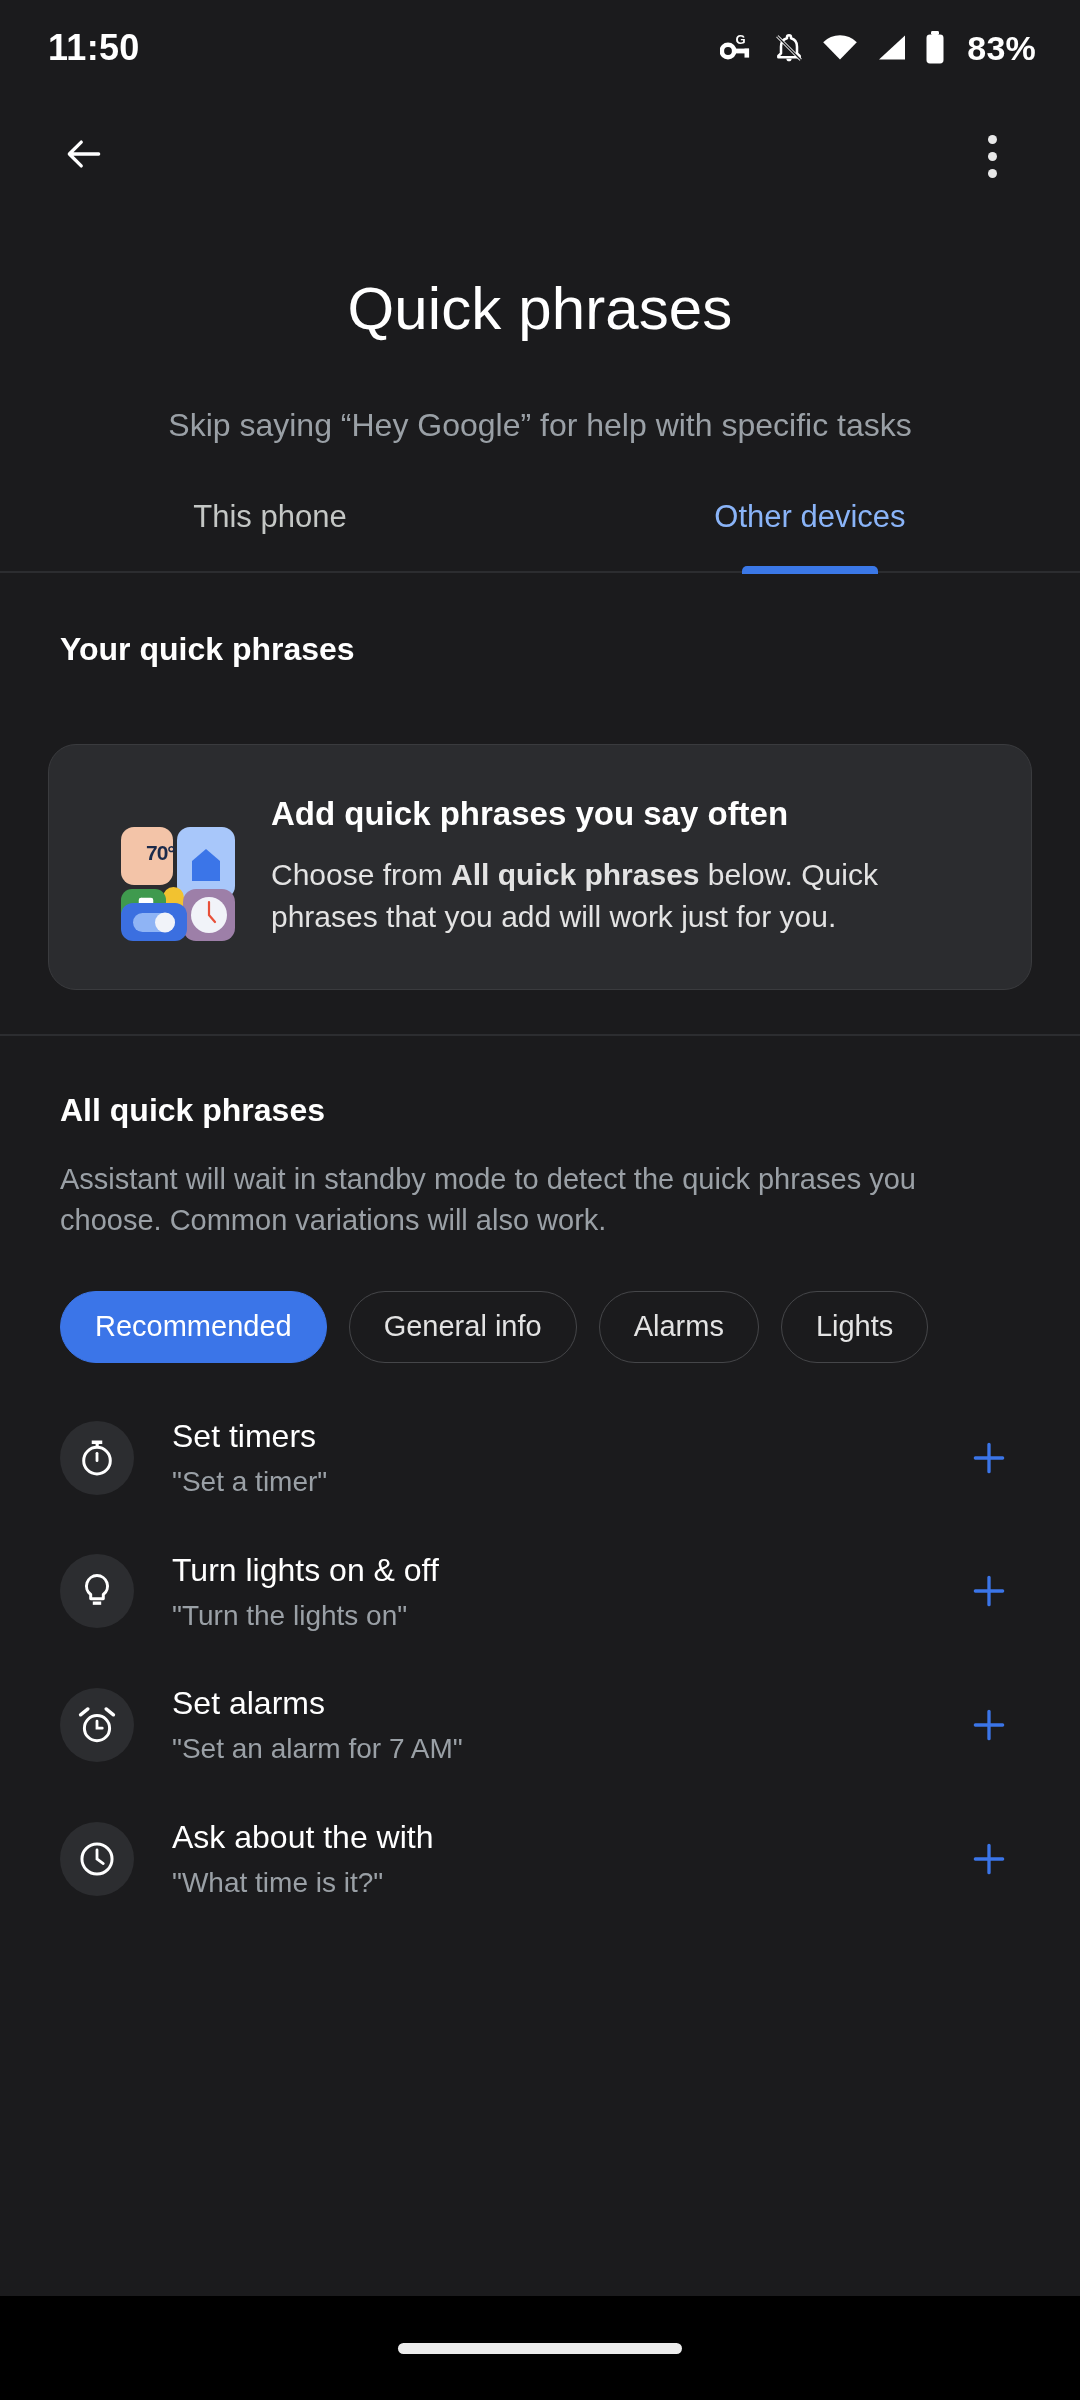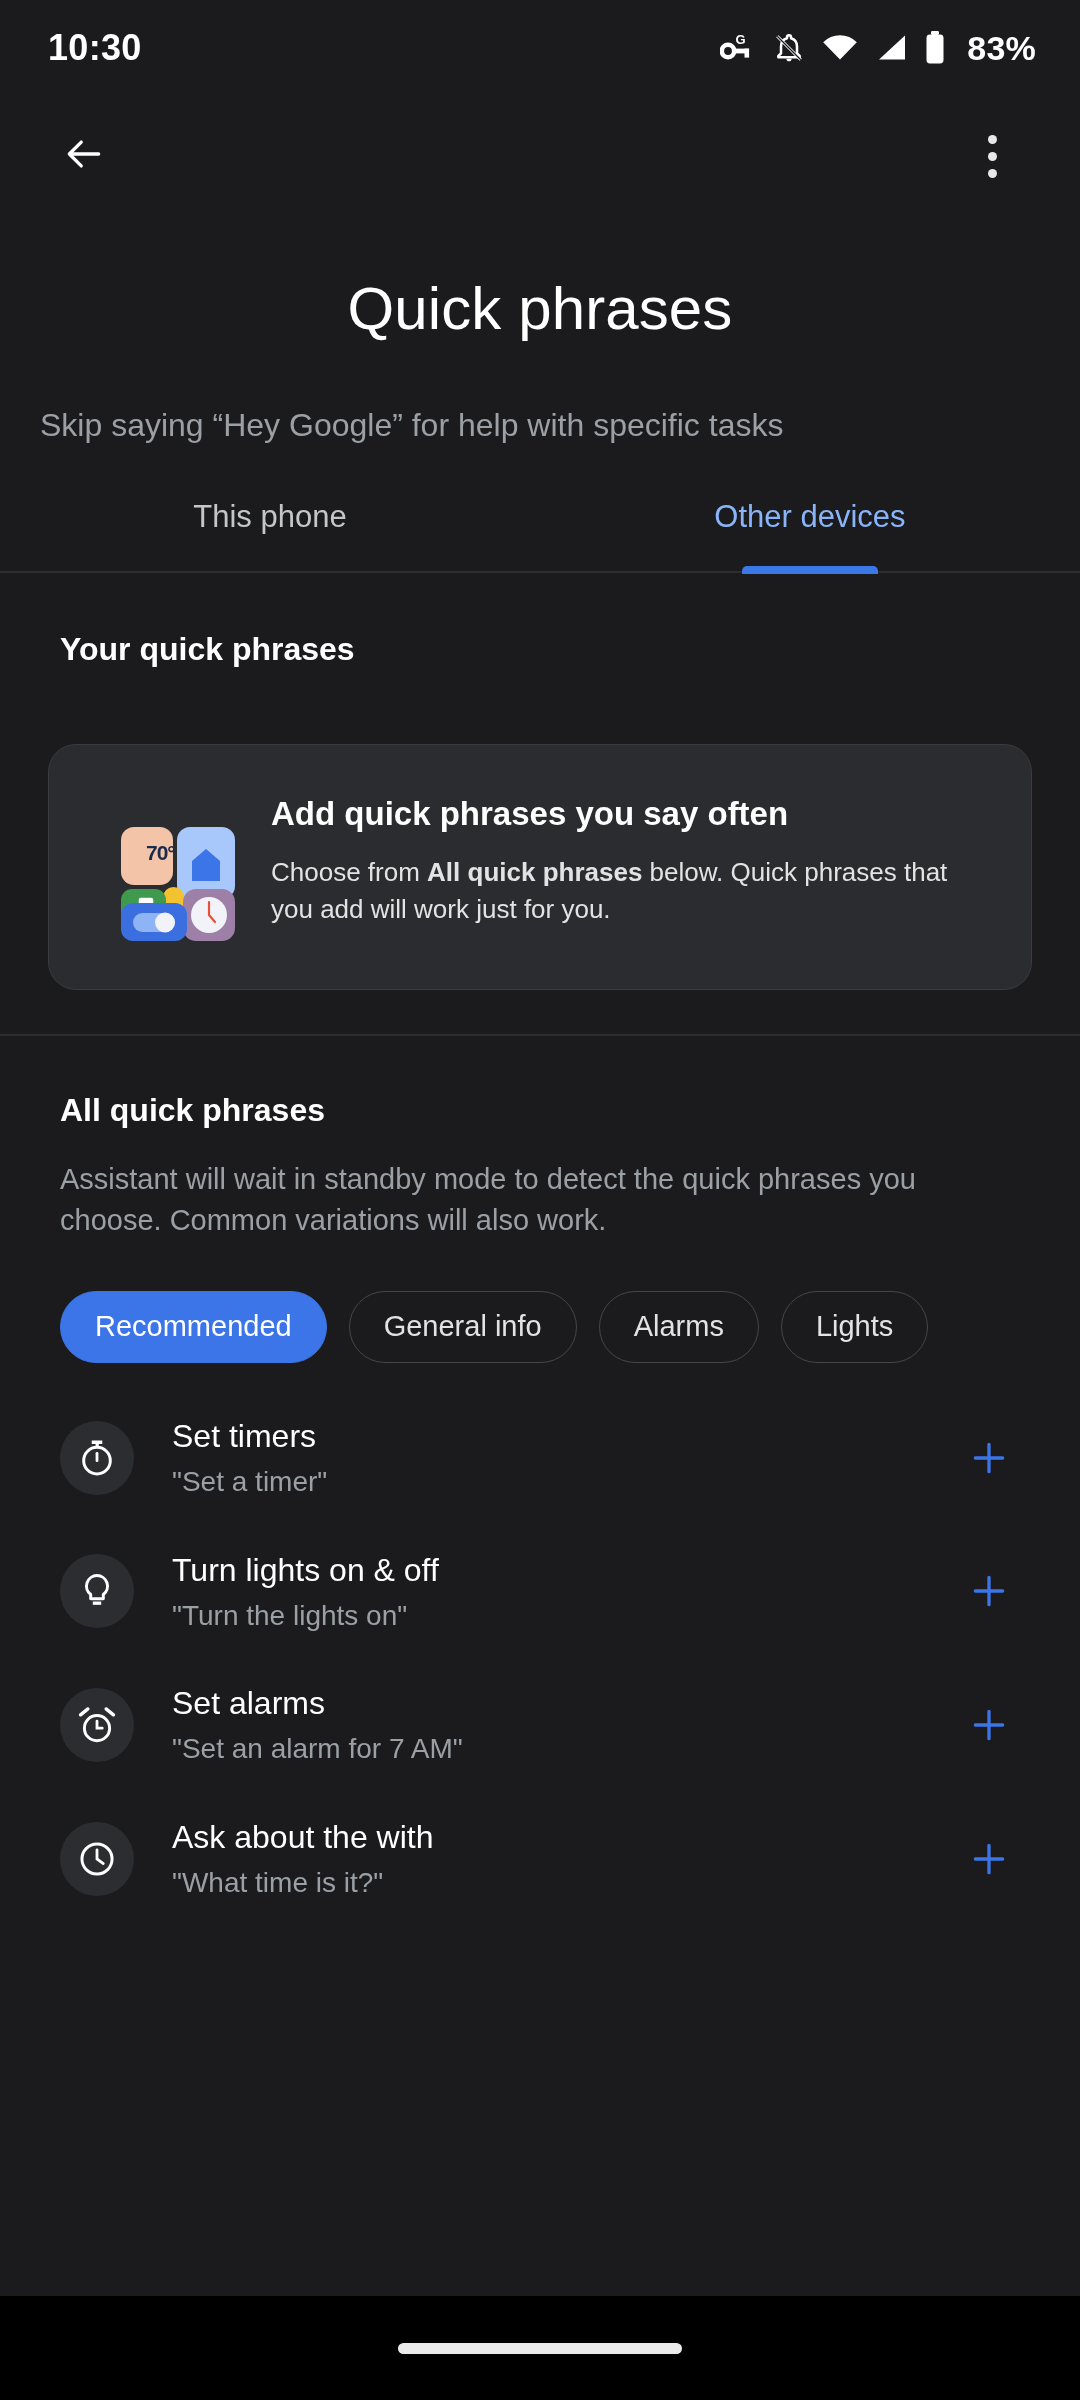--- a/index.html
+++ b/index.html
@@ -70,21 +70,21 @@
   
   .page-title {
     text-align: center;
     color: #ffffff;
     font-size: 60px;
     font-weight: 400;
     margin-top: 58px;
     letter-spacing: 0.1px;
   }
   .page-subtitle {
-    text-align: left;
+    text-align: center;
     color: #9aa0a6;
     font-size: 32px;
     font-weight: 400;
     margin-top: 62px;
     padding: 0 40px;
     line-height: 1.3;
   }
 
   
   .tab-bar {
@@ -138,21 +138,21 @@
   }
   .card-text-block { flex: 1; padding-top: 4px; }
   .card-heading {
     color: #ffffff;
     font-size: 33px;
     font-weight: 700;
     line-height: 1.25;
   }
   .card-body {
     color: #e3e3e3;
-    font-size: 26px;
+    font-size: 30px;
     line-height: 1.42;
     margin-top: 20px;
     font-weight: 400;
   }
   .card-body b { font-weight: 700; }
 
   
   .illus {
     position: relative;
     width: 114px;
@@ -252,21 +252,21 @@
     border-radius: 6px;
     background: #ececec;
   }
 </style>
 </head>
 <body>
 
 <div id="screen">
 
   <div class="status-bar">
-    <div class="status-clock">10:30</div>
+    <div class="status-clock">11:50</div>
     <div class="status-icons">
       <span>
         <svg width="36" height="30" viewBox="0 0 36 30">
           <circle cx="8" cy="18" r="6.2" fill="none" stroke="#fff" stroke-width="4.6"></circle>
           <rect x="12" y="15.6" width="17" height="4.8" fill="#fff"></rect>
           <rect x="24.5" y="15.6" width="4.6" height="9" fill="#fff"></rect>
           <text x="20.5" y="11" font-family="Liberation Sans, sans-serif" font-size="13" font-weight="600" fill="#fff" text-anchor="middle">G</text>
         </svg>
       </span>
       <span>

